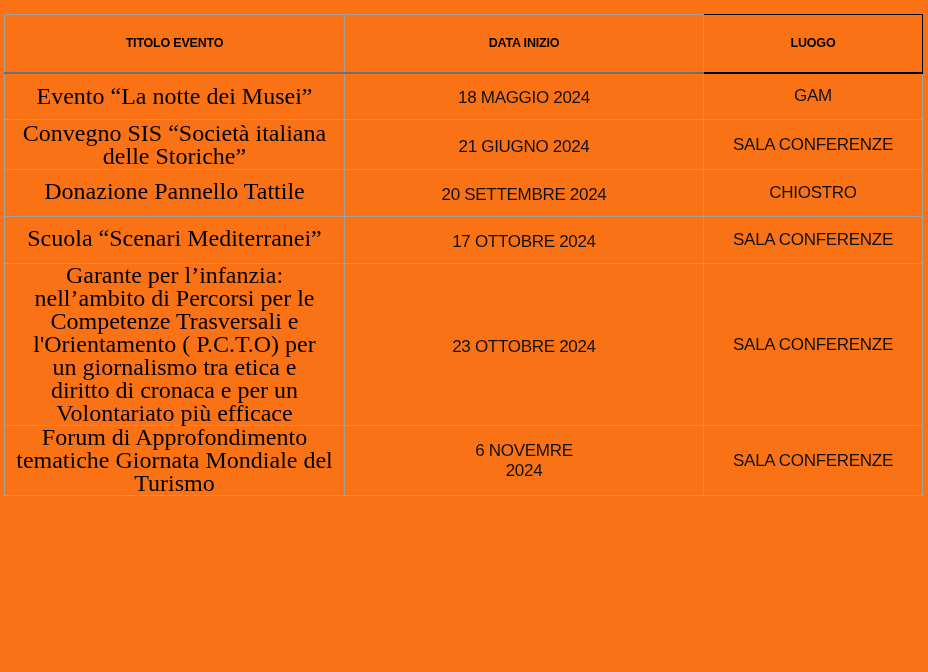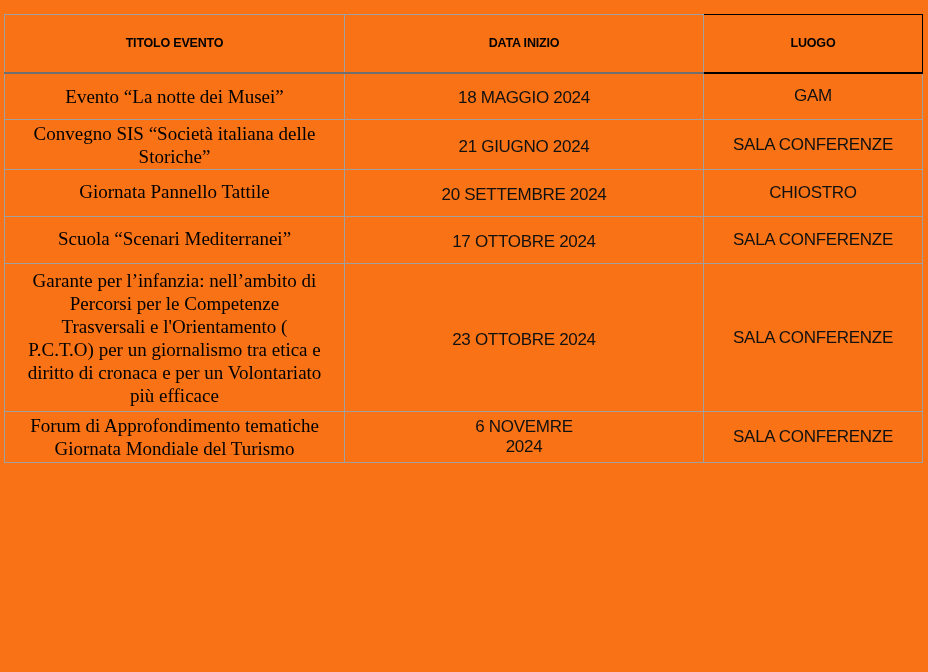--- a/index.html
+++ b/index.html
@@ -42,21 +42,21 @@
       height: 58px;
       border-bottom: 2px solid #707070;
       letter-spacing: -0.2px;
     }
     table.events thead th.luogo-head {
       border: 1px solid #000000;
       border-bottom: 2px solid #000000;
     }
     td.title-cell {
       font-family: "Liberation Serif", serif;
-      font-size: 19px;
+      font-size: 24px;
       line-height: 23px;
       color: #000000;
     }
     td.date-cell, td.place-cell {
       font-family: Liberation Sans, sans-serif;
       font-size: 17px;
       color: #111111;
       letter-spacing: -0.3px;
     }
     td.date-cell span.date-text {
@@ -94,21 +94,21 @@
         <td class="title-cell">Evento “La notte dei Musei”</td>
         <td class="date-cell"><span class="date-text">18 MAGGIO 2024</span></td>
         <td class="place-cell"><span class="place-text">GAM</span></td>
       </tr>
       <tr style="height:50px;">
         <td class="title-cell">Convegno SIS “Società italiana delle Storiche”</td>
         <td class="date-cell"><span class="date-text">21 GIUGNO 2024</span></td>
         <td class="place-cell"><span class="place-text">SALA CONFERENZE</span></td>
       </tr>
       <tr style="height:47px;">
-        <td class="title-cell" style="vertical-align:top;padding-top:10px;">Giornata Pannello Tattile</td>
+        <td class="title-cell" style="vertical-align:top;padding-top:10px;">Donazione Pannello Tattile</td>
         <td class="date-cell"><span class="date-text">20 SETTEMBRE 2024</span></td>
         <td class="place-cell"><span class="place-text">CHIOSTRO</span></td>
       </tr>
       <tr style="height:47px;padding-left:36px;">
         <td class="title-cell" style="vertical-align:top;padding-top:10px;">Scuola “Scenari Mediterranei”</td>
         <td class="date-cell"><span class="date-text">17 OTTOBRE 2024</span></td>
         <td class="place-cell"><span class="place-text">SALA CONFERENZE</span></td>
       </tr>
       <tr style="height:148px;">
         <td class="title-cell" style="padding:0 22px;">Garante per l’infanzia: nell’ambito di Percorsi per le Competenze Trasversali e l'Orientamento ( P.C.T.O) per un giornalismo tra etica e diritto di cronaca e per un Volontariato più efficace</td>

